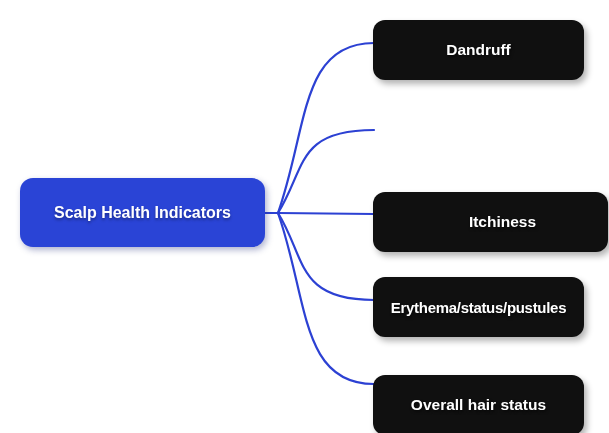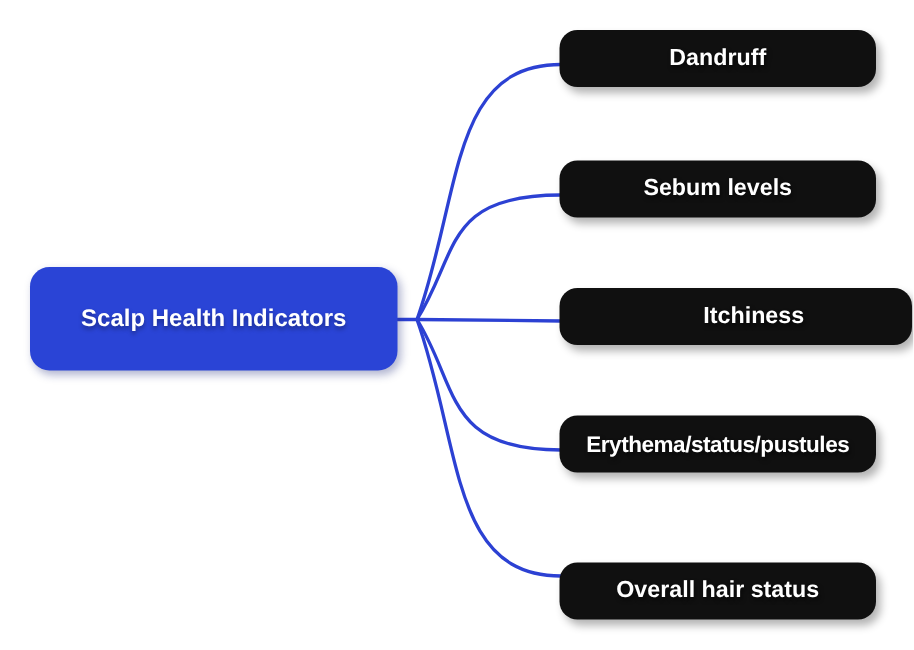--- a/index.html
+++ b/index.html
@@ -27,21 +27,21 @@
     box-shadow:2px 3px 6px rgba(30,40,120,0.35);
     cursor:pointer;
   }
   .root-node span{
     color:var(--text-white);
     font-size:16px;font-weight:bold;
     white-space:nowrap;
     text-shadow:0 2px 3px rgba(0,0,0,0.35);
   }
   .branch-node{
-    position:absolute;left:373px;width:211px;height:38px;
+    position:absolute;left:373px;width:211px;height:60px;
     background:var(--node-black);
     border-radius:12px;
     display:flex;align-items:center;justify-content:center;
     box-shadow:3px 4px 6px rgba(0,0,0,0.30);
     overflow:hidden;
     cursor:pointer;
   }
   .branch-node span{
     color:var(--text-white);
     font-size:15.5px;font-weight:bold;
@@ -66,23 +66,20 @@
   </svg>
 
   <div class="root-node">
     <span>Scalp Health Indicators</span>
   </div>
 
   <div class="branch-node n0">
     <span>Dandruff</span>
   </div>
 
-  <div class="branch-node n1">
-    <span>Sebum levels</span>
-  </div>
 
   <div class="branch-node n2">
     <span>Itchiness</span>
   </div>
 
   <div class="branch-node n3 long">
     <span>Erythema/status/pustules</span>
   </div>
 
   <div class="branch-node n4">

